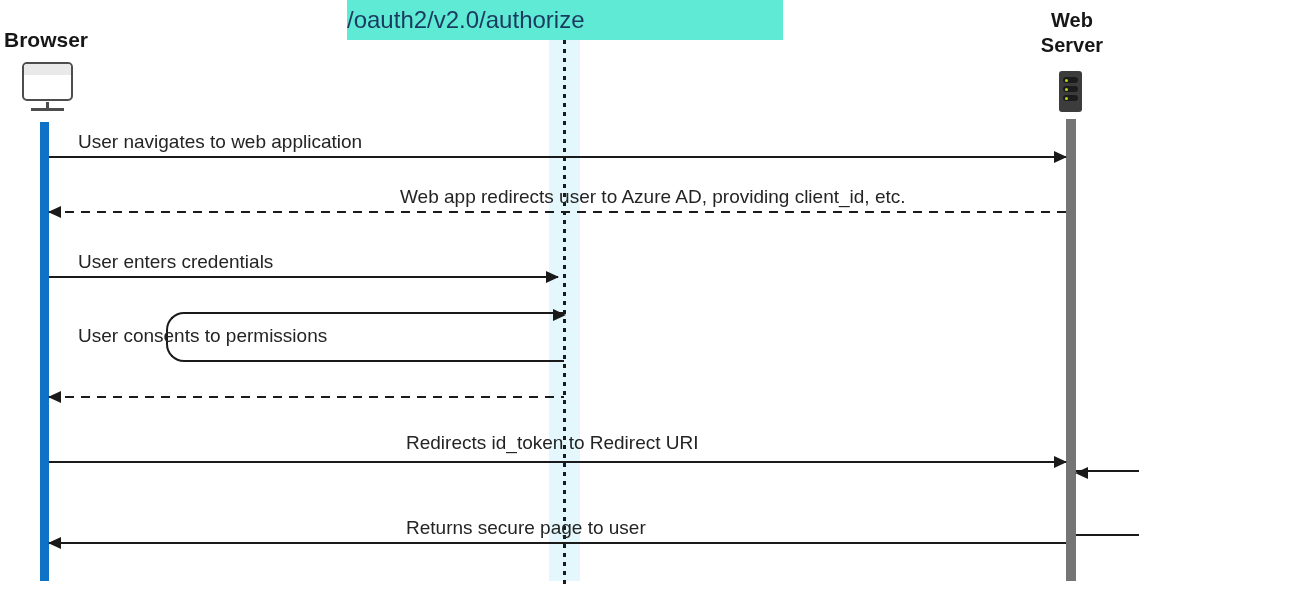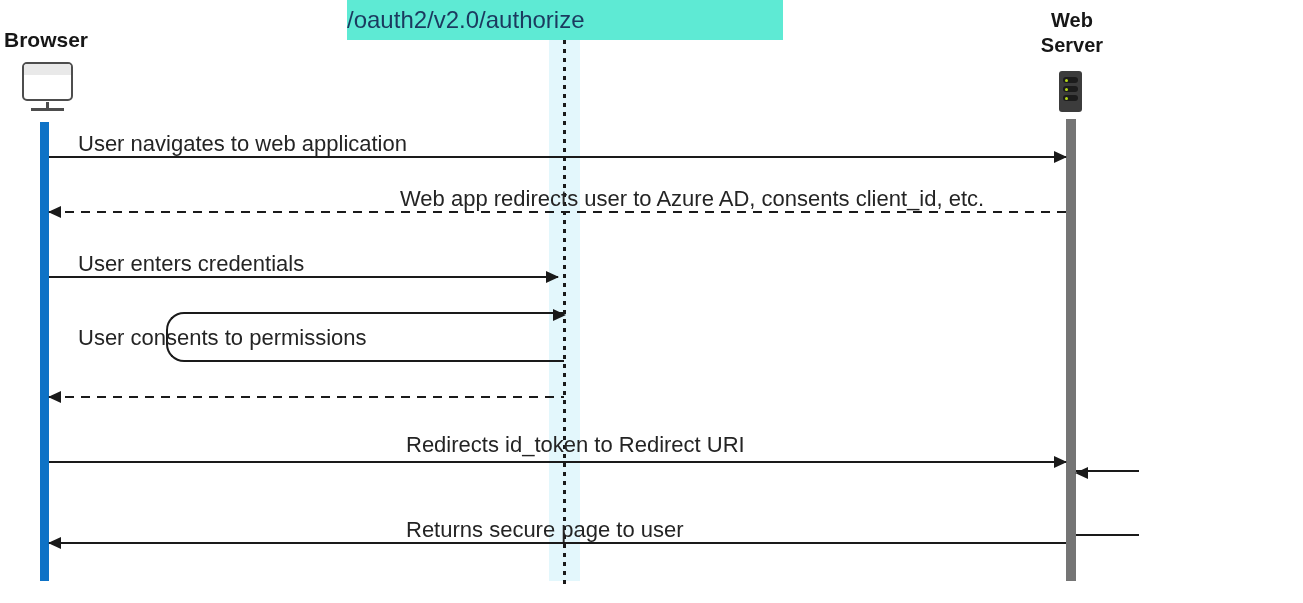--- a/index.html
+++ b/index.html
@@ -30,21 +30,21 @@
   
   #endpoint-box{left:347px;top:0;width:436px;height:40px;background:#5eead4;
     display:flex;align-items:center;justify-content:flex-start;font-size:24px;color:#1b3a5f;}
   #endpoint-band{left:549px;top:40px;width:31px;height:541px;background:#e3f7fc;}
   #endpoint-lifeline{left:563px;top:40px;width:2.5px;height:548px;
     background:repeating-linear-gradient(180deg,#1a1a1a 0 4px,transparent 4px 9px);}
   #browser-lifeline{left:40px;top:122px;width:9px;height:459px;background:#0e72c6;}
   #server-lifeline{left:1066px;top:119px;width:10px;height:462px;background:#757575;}
 
   
-  .msg-label{font-size:22px;color:#242424;white-space:nowrap;}
+  .msg-label{font-size:19px;color:#242424;white-space:nowrap;}
   .line-solid{height:2px;background:#1a1a1a;}
   .line-dashed{height:2px;background:repeating-linear-gradient(90deg,#1a1a1a 0 9px,transparent 9px 16px);}
   .ah{position:absolute;width:0;height:0;border-top:6px solid transparent;border-bottom:6px solid transparent;}
   .ah-right{border-left:13px solid #1a1a1a;right:-1px;top:-5px;}
   .ah-left{border-right:13px solid #1a1a1a;left:-1px;top:-5px;}
 
   
   .loop{border:2px solid #1a1a1a;background:transparent;}
   #msg4-loop{left:166px;top:312px;width:396px;height:46px;border-right:none;border-radius:18px 0 0 18px;}
   #msg4-loop .ah{right:-2px;bottom:-7px;}
@@ -105,21 +105,21 @@
   <div class="abs" id="endpoint-band"></div>
   <div class="abs" id="endpoint-lifeline"></div>
   <div class="abs" id="browser-lifeline"></div>
   <div class="abs" id="server-lifeline"></div>
 
   <div class="abs msg-label" id="msg1-label">User navigates to web application</div>
   <div class="abs line-solid" id="msg1-line">
     <span class="ah ah-right"></span>
   </div>
 
-  <div class="abs msg-label" id="msg2-label">Web app redirects user to Azure AD, consents client_id, etc.</div>
+  <div class="abs msg-label" id="msg2-label">Web app redirects user to Azure AD, providing client_id, etc.</div>
   <div class="abs line-dashed" id="msg2-line">
     <span class="ah ah-left"></span>
   </div>
 
   <div class="abs msg-label" id="msg3-label">User enters credentials</div>
   <div class="abs line-solid" id="msg3-line">
     <span class="ah ah-right"></span>
   </div>
 
   <div class="abs loop" id="msg4-loop">

